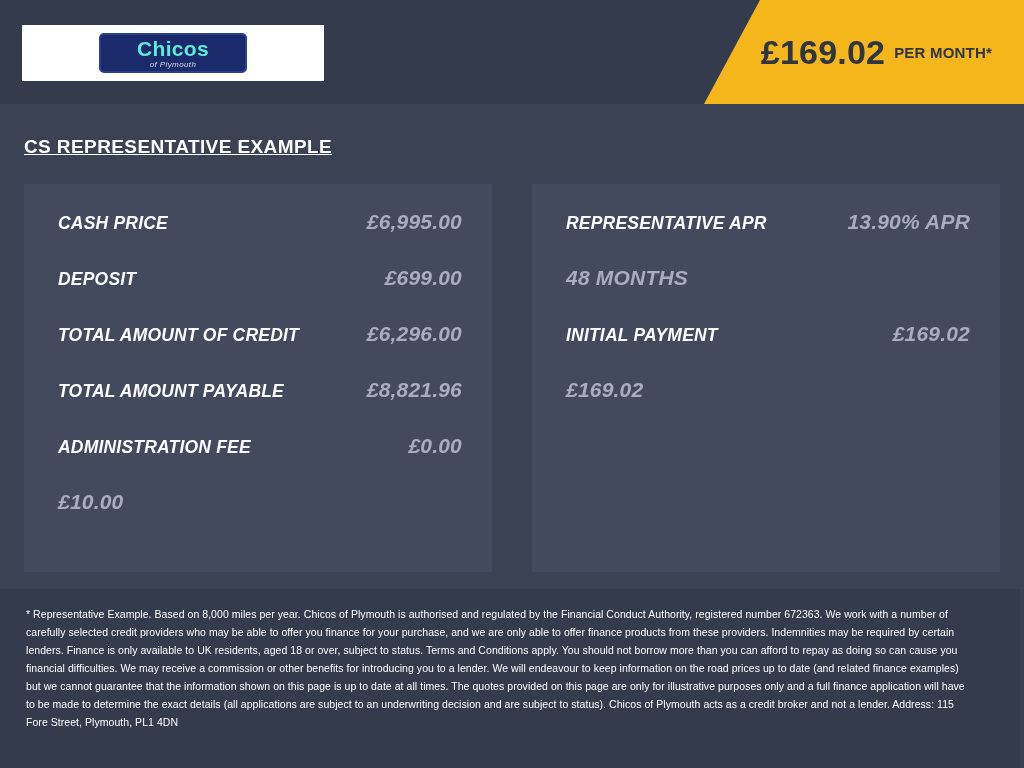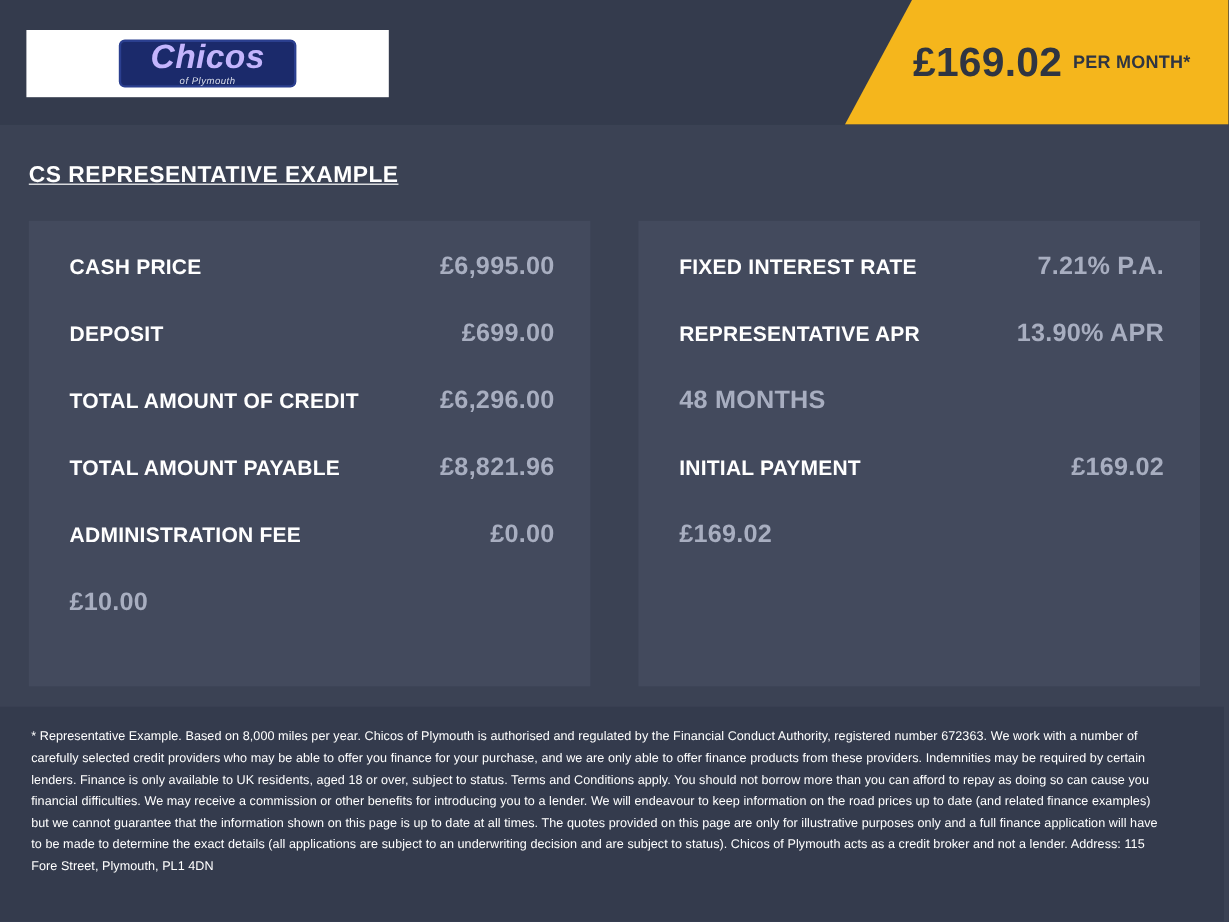--- a/index.html
+++ b/index.html
@@ -41,24 +41,23 @@
     background: #1b2a6b;
     border: 2px solid #2b3f8f;
     border-radius: 5px;
     display: flex;
     flex-direction: column;
     align-items: center;
     justify-content: center;
     line-height: 1;
   }
   .logo-main {
-    color: #c4b5fd;
-    font-size: 28px;
-    font-weight: bold;
-    font-style: italic;
+    color: #5eead4;
+    font-size: 21px;
+    font-weight: bold;
     letter-spacing: .3px;
   }
   .logo-sub {
     color: #d8dcea;
     font-size: 8px;
     font-style: italic;
     margin-top: 2px;
     letter-spacing: .4px;
   }
   .price-banner {
@@ -96,20 +95,21 @@
     letter-spacing: .4px;
     margin: 32px 0 0 24px;
     text-decoration: underline;
   }
 
   
   .panels {
     display: flex;
     gap: 40px;
     margin: 26px 24px 0 24px;
+    font-style: italic;
   }
   .panel {
     background: #434a5d;
     flex: 1;
     padding: 26px 30px 26px 34px;
   }
   .row {
     display: flex;
     align-items: baseline;
     justify-content: space-between;
@@ -191,24 +191,20 @@
         <span class="row-label">ADMINISTRATION FEE</span>
         <span class="row-value">£0.00</span>
       </div>
       <div class="row">
         <span class="row-value">£10.00</span>
       </div>
     </div>
 
     <div class="panel">
       <div class="row">
-        <span class="row-label">FIXED INTEREST RATE</span>
-        <span class="row-value">7.21% P.A.</span>
-      </div>
-      <div class="row">
         <span class="row-label">REPRESENTATIVE APR</span>
         <span class="row-value">13.90% APR</span>
       </div>
       <div class="row">
         <span class="row-value">48 MONTHS</span>
       </div>
       <div class="row">
         <span class="row-label">INITIAL PAYMENT</span>
         <span class="row-value">£169.02</span>
       </div>

